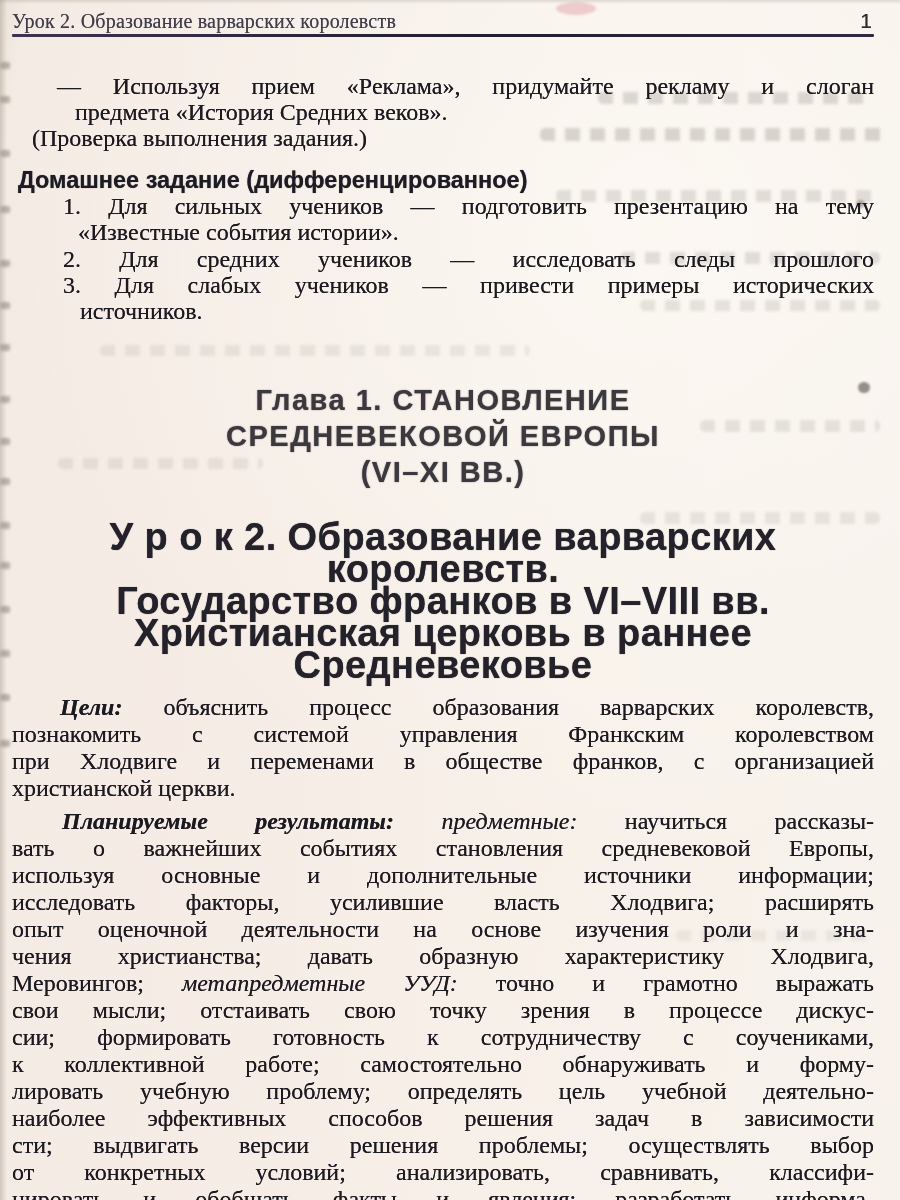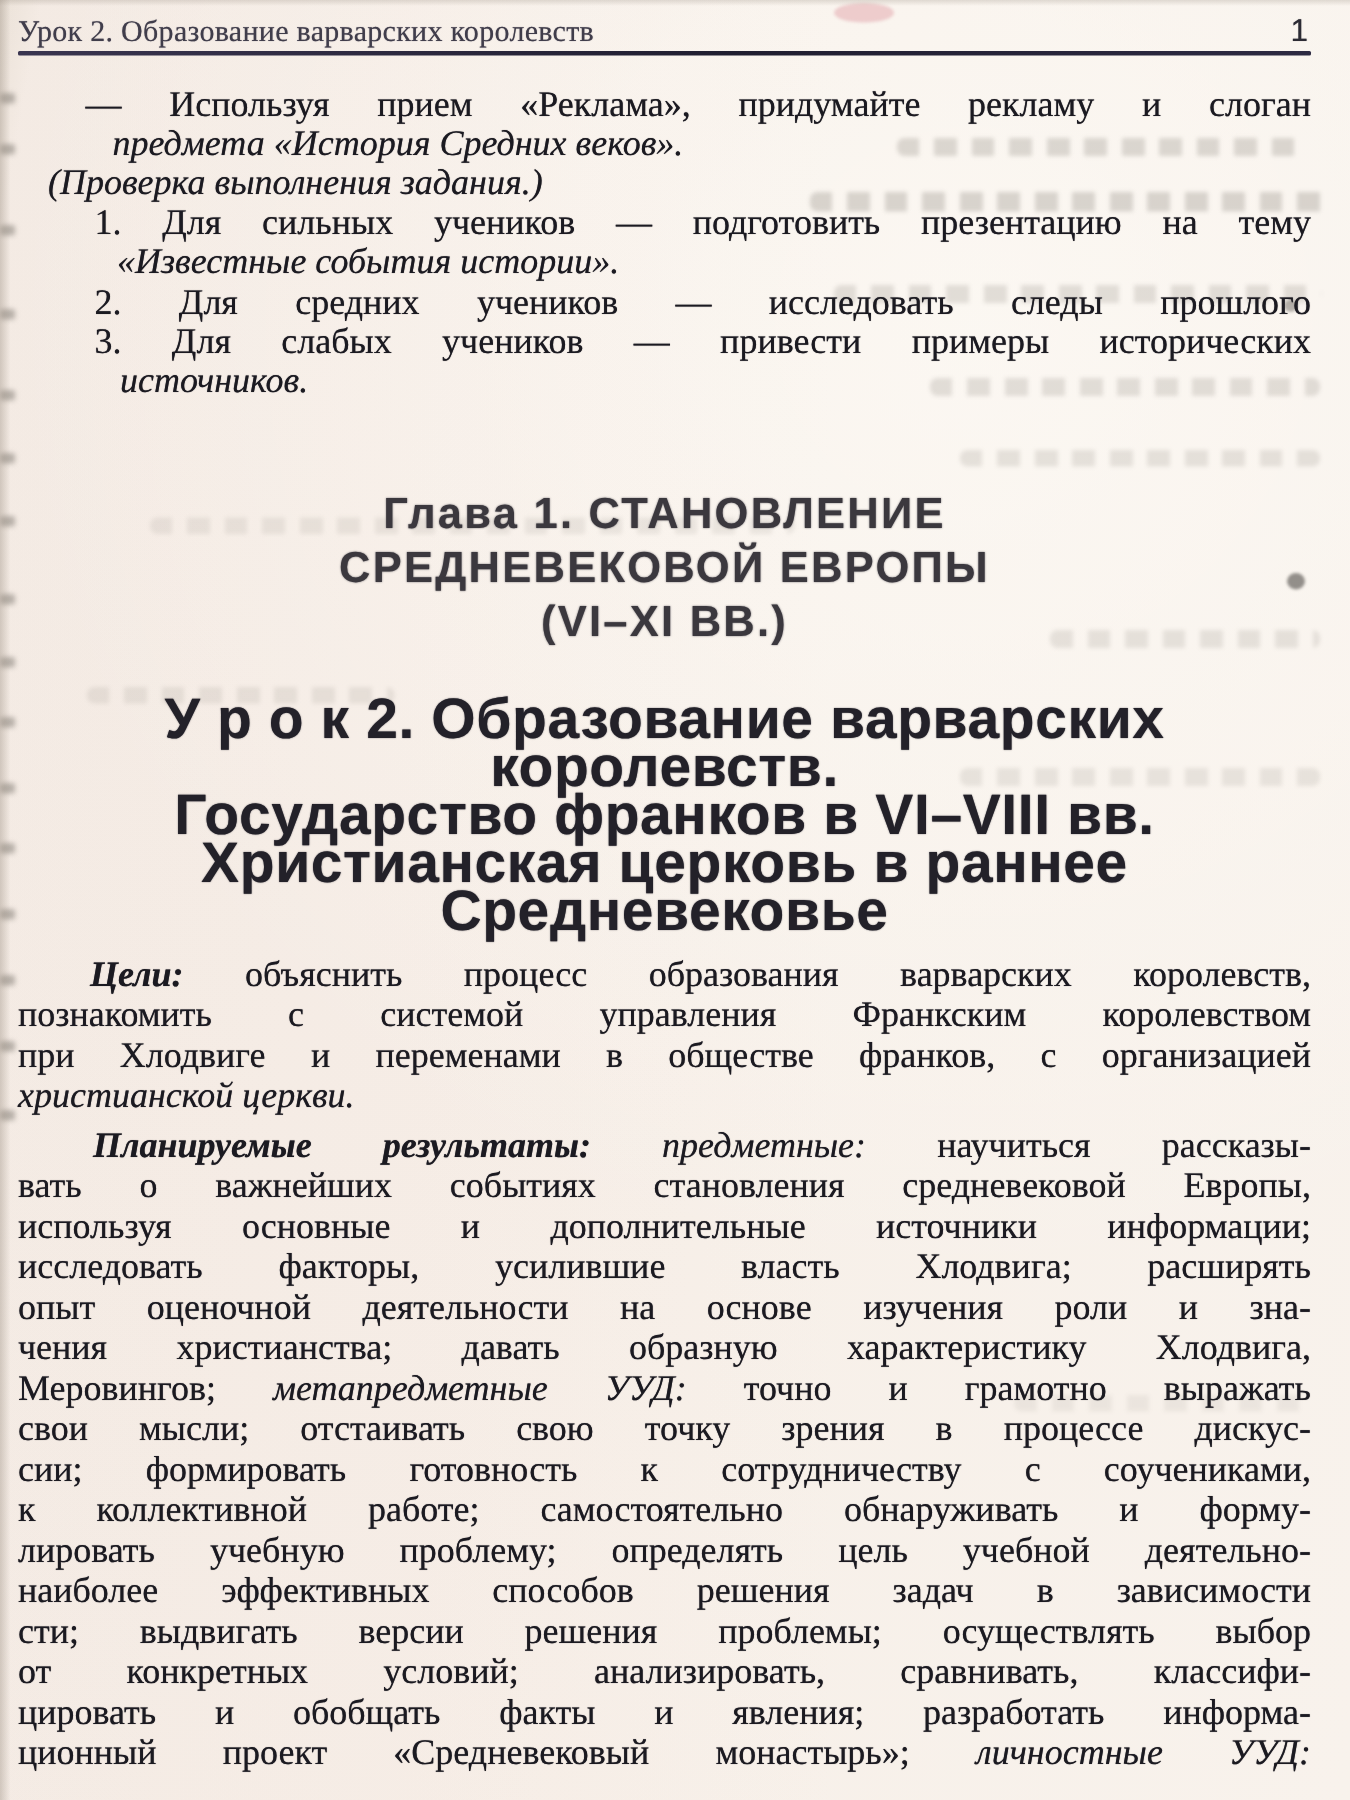--- a/index.html
+++ b/index.html
@@ -24,27 +24,27 @@
   .hdr-title{font-size:20px;line-height:24px;color:#403d4b;letter-spacing:0.2px;
        text-shadow:0 0 0.6px rgba(64,61,75,0.7);font-family:Liberation Serif, serif;}
   .hdr-num{font-size:21px;line-height:24px;color:#2c2b34;padding-right:2px;
        text-shadow:0 0 0.5px rgba(44,43,52,0.7);}
   .hdr-rule{height:2.6px;margin-top:1px;border-radius:1px;
        background:linear-gradient(90deg,#3a3550,#201e30 55%,#2d2a42);}
 
   
   .line{display:block;text-align:justify;text-align-last:justify;text-justify:inter-word;
         white-space:normal;color:#1b1a21;text-shadow:0 0 0.5px rgba(27,26,33,0.85);}
-  .line.left{text-align:left;text-align-last:left;font-style:italic;}
+  .line.left{text-align:left;text-align-last:left;}
   .line.center{text-align:center;text-align-last:center;}
   .bi{font-weight:bold;font-style:italic;}
   .i{font-style:italic;}
 
   .block{font-size:24px;line-height:26.4px;}
-  .block.dash-item{margin-top:20px;}
+  .block.dash-item{margin-top:36px;}
   .block.note{margin-top:0;}
   .block.subheading{margin-top:15px;font-family:"Liberation Sans","DejaVu Sans",sans-serif;
         font-weight:bold;font-size:23.5px;line-height:26px;}
   .block.subheading .line{color:#1d1c24;text-shadow:0 0 0.8px rgba(29,28,36,0.8);}
   .block.numbered-list{margin-top:0;}
   .block.chapter-heading{margin-top:57px;font-family:"Liberation Sans","DejaVu Sans",sans-serif;
         font-weight:bold;font-size:29px;line-height:36px;letter-spacing:1.5px;}
   .block.chapter-heading .line{color:#3b383e;text-shadow:0 0 1.3px rgba(90,86,92,0.9);}
   .block.lesson-heading{margin-top:31px;font-family:"Liberation Sans","DejaVu Sans",sans-serif;
         font-weight:bold;font-size:38px;line-height:32px;letter-spacing:0.4px;}
@@ -106,20 +106,23 @@
   <div class="hdr-rule"></div>
 
   <div id="content">
       <div class="block dash-item">
         <div class="line" style="padding-left: 45px;"><span>— Используя прием «Реклама», придумайте рекламу и слоган</span></div>
         <div class="line left" style="padding-left: 63px;"><span>предмета «История Средних веков».</span></div>
       </div>
       <div class="block note">
         <div class="line left" style="padding-left: 20px;"><span>(Проверка выполнения задания.)</span></div>
       </div>
+      <div class="block subheading">
+        <div class="line left" style="padding-left: 6px;"><span>Домашнее задание (дифференцированное)</span></div>
+      </div>
       <div class="block numbered-list">
         <div class="line" style="padding-left: 51px;"><span>1. Для сильных учеников — подготовить презентацию на тему</span></div>
         <div class="line left" style="padding-left: 66px;"><span>«Известные события истории».</span></div>
         <div class="line" style="padding-left: 51px;"><span>2. Для средних учеников — исследовать следы прошлого</span></div>
         <div class="line" style="padding-left: 51px;"><span>3. Для слабых учеников — привести примеры исторических</span></div>
         <div class="line left" style="padding-left: 68px;"><span>источников.</span></div>
       </div>
       <div class="block chapter-heading">
         <div class="line center"><span>Глава 1. СТАНОВЛЕНИЕ</span></div>
         <div class="line center"><span>СРЕДНЕВЕКОВОЙ ЕВРОПЫ</span></div>

